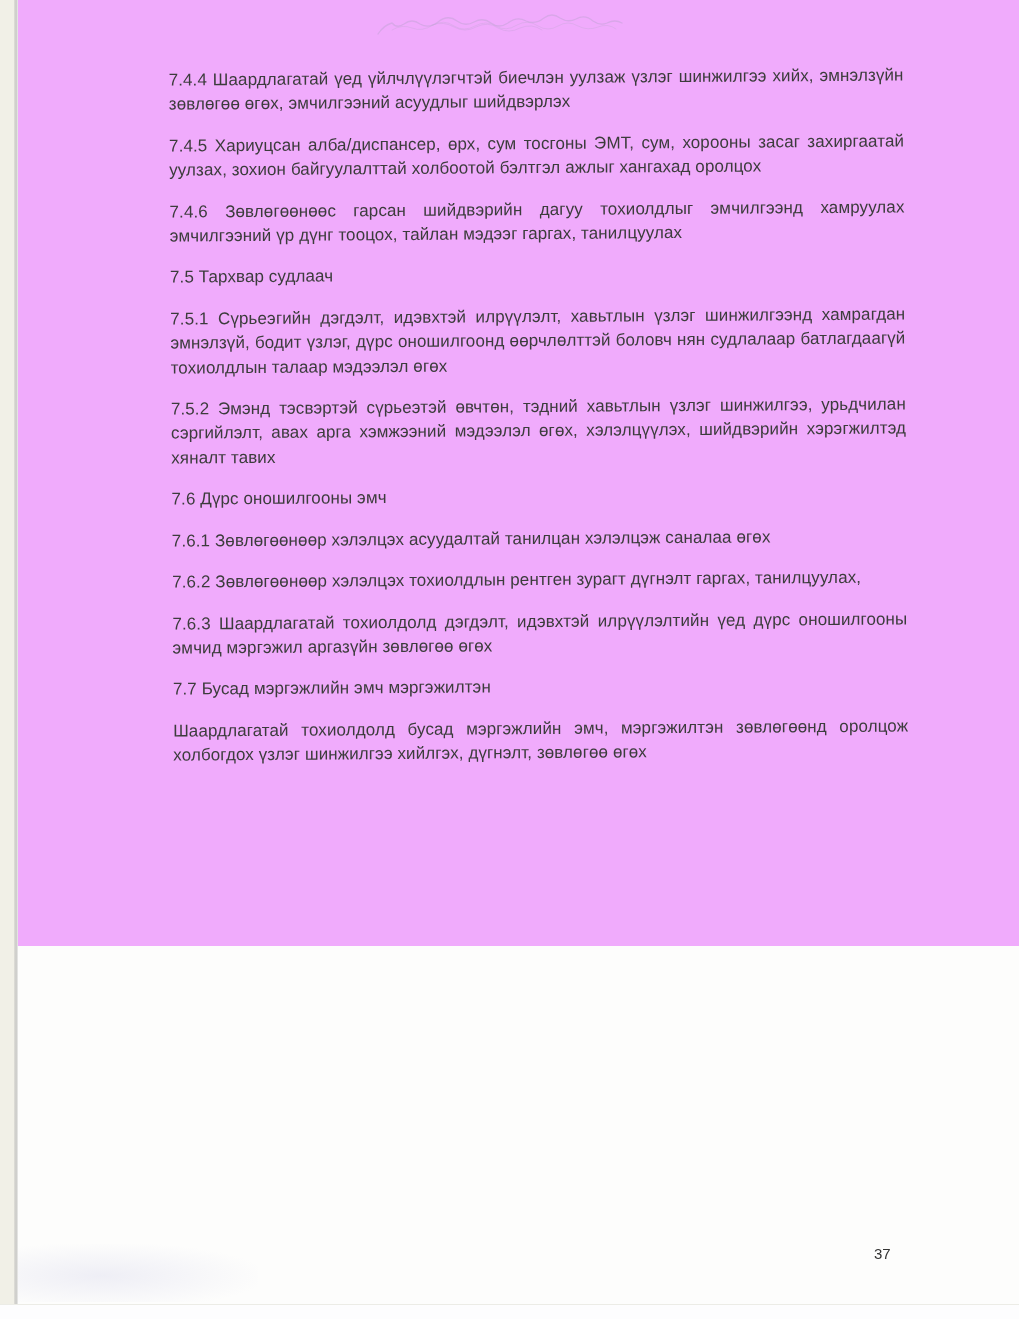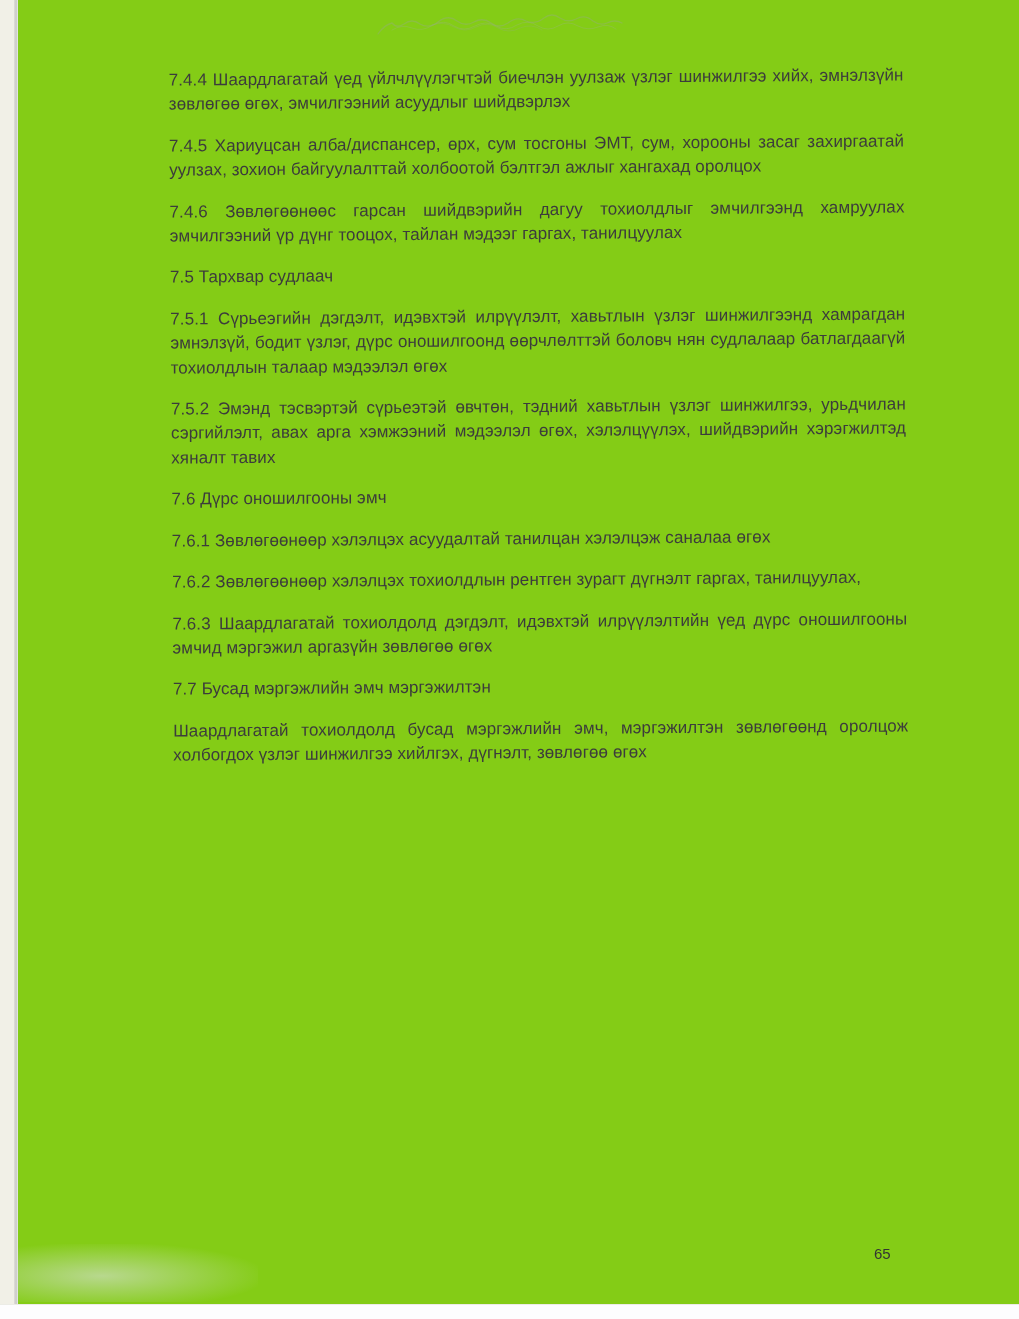--- a/index.html
+++ b/index.html
@@ -7,22 +7,22 @@
     padding: 0;
     width: 1019px;
     height: 1319px;
     overflow: hidden;
     background: #fdfdfc;
     font-family: "Liberation Sans", "DejaVu Sans", sans-serif;
   }
   .scan-page {
     position: relative;
     width: 1019px;
-    height: 1319px;
-    background: #84cc16;
+    height: 946px;
+    background: #f0abfc;
   }
   
   .edge-strip {
     position: absolute;
     left: 0; top: 0;
     width: 14px; height: 1308px;
     background: #f1f0e7;
   }
   .edge-line {
     position: absolute;
@@ -158,15 +158,15 @@
     <p></p>
 
     <p class="para">
       </p>
       <div class="line fill">Шаардлагатай тохиолдолд бусад мэргэжлийн эмч, мэргэжилтэн зөвлөгөөнд оролцож</div>
       <div class="line">холбогдох үзлэг шинжилгээ хийлгэх, дүгнэлт, зөвлөгөө өгөх</div>
     <p></p>
 
   </div>
 
-  <div class="page-number">65</div>
+  <div class="page-number">37</div>
 
 </div>
 
 </body></html>

